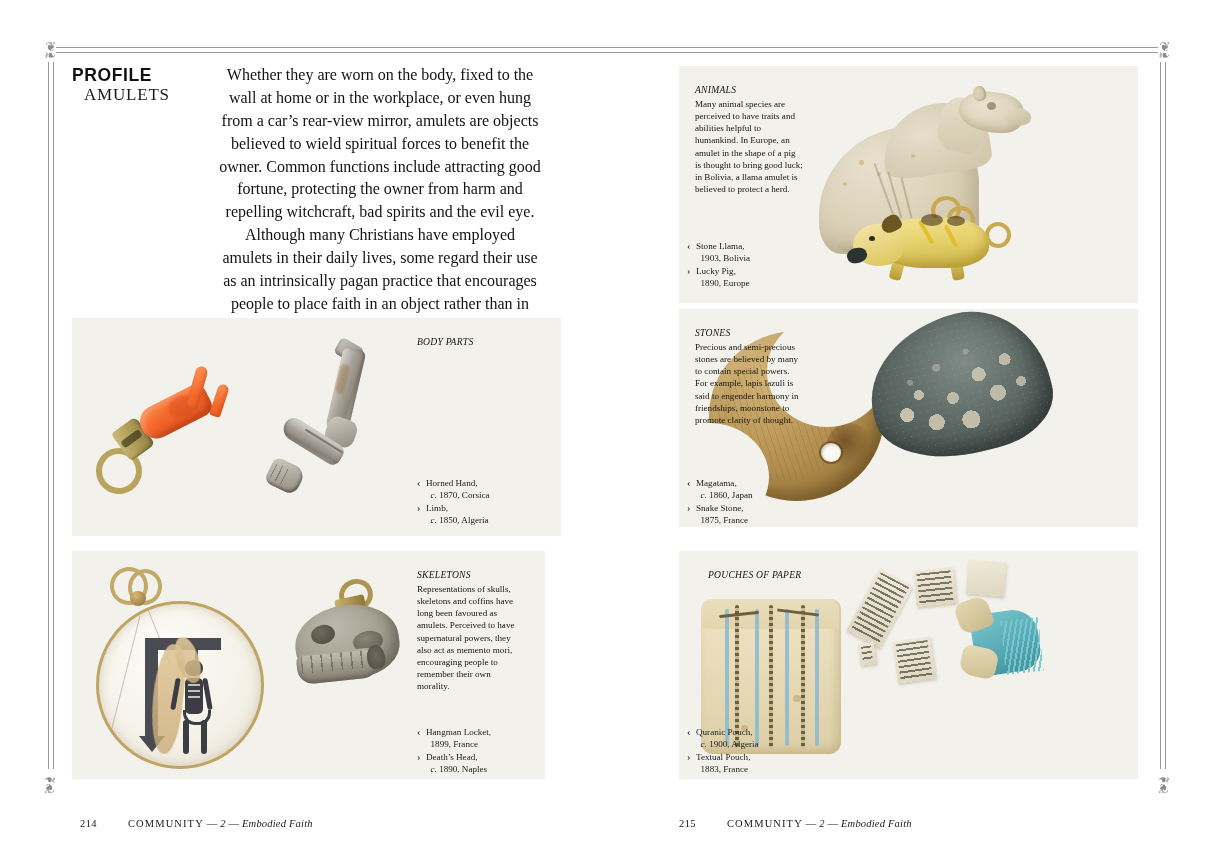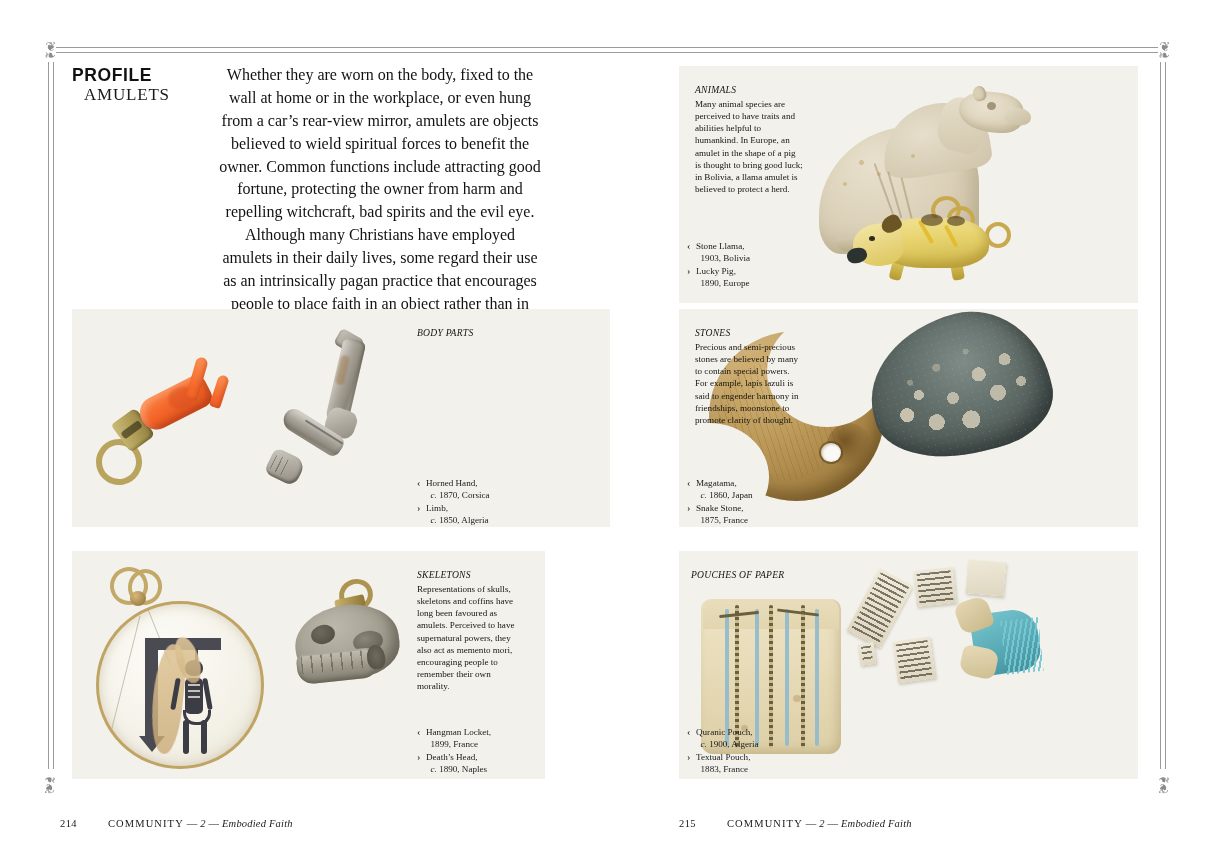--- a/index.html
+++ b/index.html
@@ -114,47 +114,47 @@
   .credit-line { display: flex; }
   .credit-mark {
     width: 9px; flex: none;
     font-size: 10px; line-height: 1.28;
     color: #17150f;
   }
   .credit-text { flex: 1; }
   .credit-text .it { font-style: italic; }
 
   
-  .panel.body-parts { left: 72px; top: 309px; width: 538px; height: 218px; }
+  .panel.body-parts { left: 72px; top: 318px; width: 489px; height: 218px; }
   .panel.body-parts .caption { left: 345px; }
 
   .panel.skeletons  { left: 72px; top: 551px; width: 473px; height: 228px; }
   .panel.skeletons .caption { left: 345px; }
 
   
   .panel.animals { left: 679px; top: 66px; width: 459px; height: 237px; }
   .panel.animals .caption { left: 16px; }
 
   .panel.stones  { left: 679px; top: 309px; width: 459px; height: 218px; }
   .panel.stones .caption { left: 16px; }
 
   .panel.pouches { left: 679px; top: 551px; width: 459px; height: 228px; }
-  .panel.pouches .caption { left: 12px; }
+  .panel.pouches .caption { left: 29px; }
 
   .credits-abs { position: absolute; z-index: 5; }
 
   
   .folio {
     position: absolute; bottom: 28px;
     font-size: 10.5px;
     letter-spacing: 0.4px;
     color: #1a1a1a;
     display: flex; align-items: baseline;
   }
-  .folio.left  { left: 60px; }
+  .folio.left  { left: 80px; }
   .folio.right { left: 679px; }
   .folio .pageno { width: 48px; flex: none; }
   .folio .run { letter-spacing: 1.1px; }
   .folio .run .sep { letter-spacing: 0.2px; }
   .folio .run .it { font-style: italic; letter-spacing: 0.2px; }
 
   
   .obj { position: absolute; }
 
   

